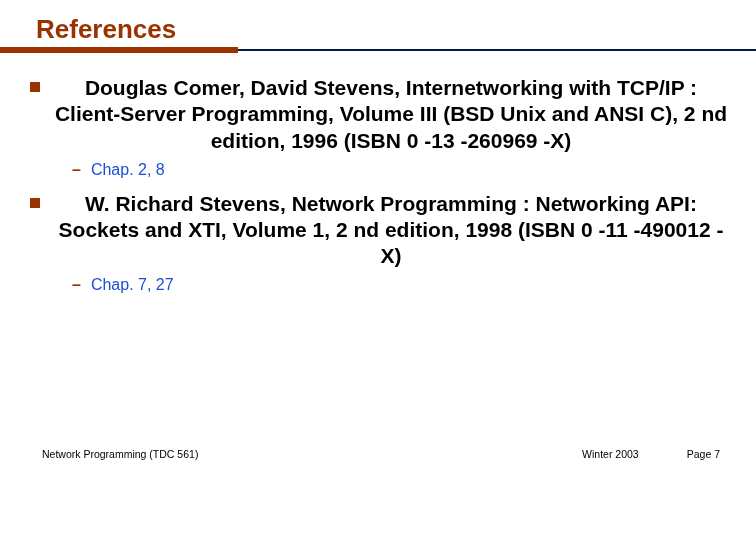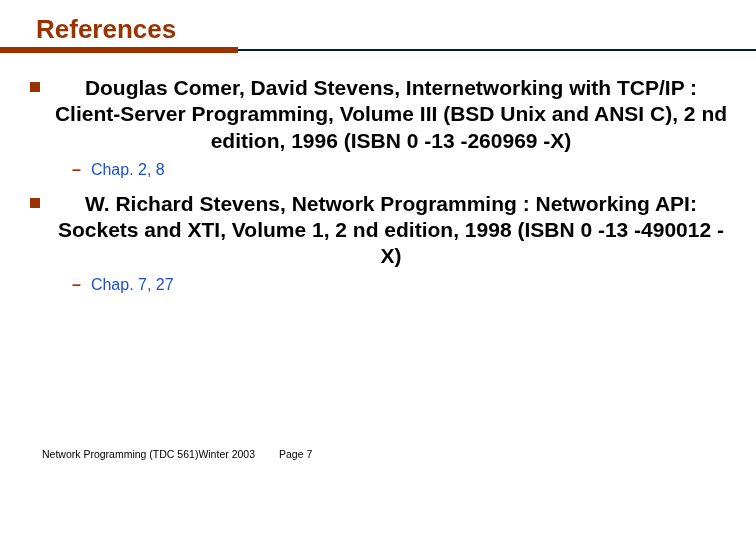--- a/index.html
+++ b/index.html
@@ -85,27 +85,28 @@
     color: #1d4ed8;
     line-height: 1.3;
   }
   .footer {
     position: absolute;
     bottom: 16px;
     left: 0;
     right: 0;
     padding: 0 36px 0 42px;
     display: flex;
+    justify-content: space-between;
     align-items: baseline;
     font-size: 10.5px;
     color: #000;
   }
   .footer-right {
     display: flex;
-    gap: 24px;
+    gap: 48px;
   }
 </style>
 </head>
 <body>
 
 <div class="slide">
 
   <div class="title">References</div>
 
   <div class="rule-wrap">
@@ -119,21 +120,21 @@
       <div class="bullet-sq"></div>
       <div class="item-text">Douglas Comer, David Stevens, Internetworking with TCP/IP : Client-Server Programming, Volume III (BSD Unix and ANSI C), 2 nd edition, 1996 (ISBN 0 -13 -260969 -X)</div>
     </div>
     <div class="subitem">
       <div class="dash">–</div>
       <div class="sub-text">Chap. 2, 8</div>
     </div>
 
     <div class="item">
       <div class="bullet-sq"></div>
-      <div class="item-text">W. Richard Stevens, Network Programming : Networking API: Sockets and XTI, Volume 1, 2 nd edition, 1998 (ISBN 0 -13 -490012 -X)</div>
+      <div class="item-text">W. Richard Stevens, Network Programming : Networking API: Sockets and XTI, Volume 1, 2 nd edition, 1998 (ISBN 0 -11 -490012 -X)</div>
     </div>
     <div class="subitem">
       <div class="dash">–</div>
       <div class="sub-text">Chap. 7, 27</div>
     </div>
 
   </div>
 
   <div class="footer">
     <div>Network Programming (TDC 561)</div>

